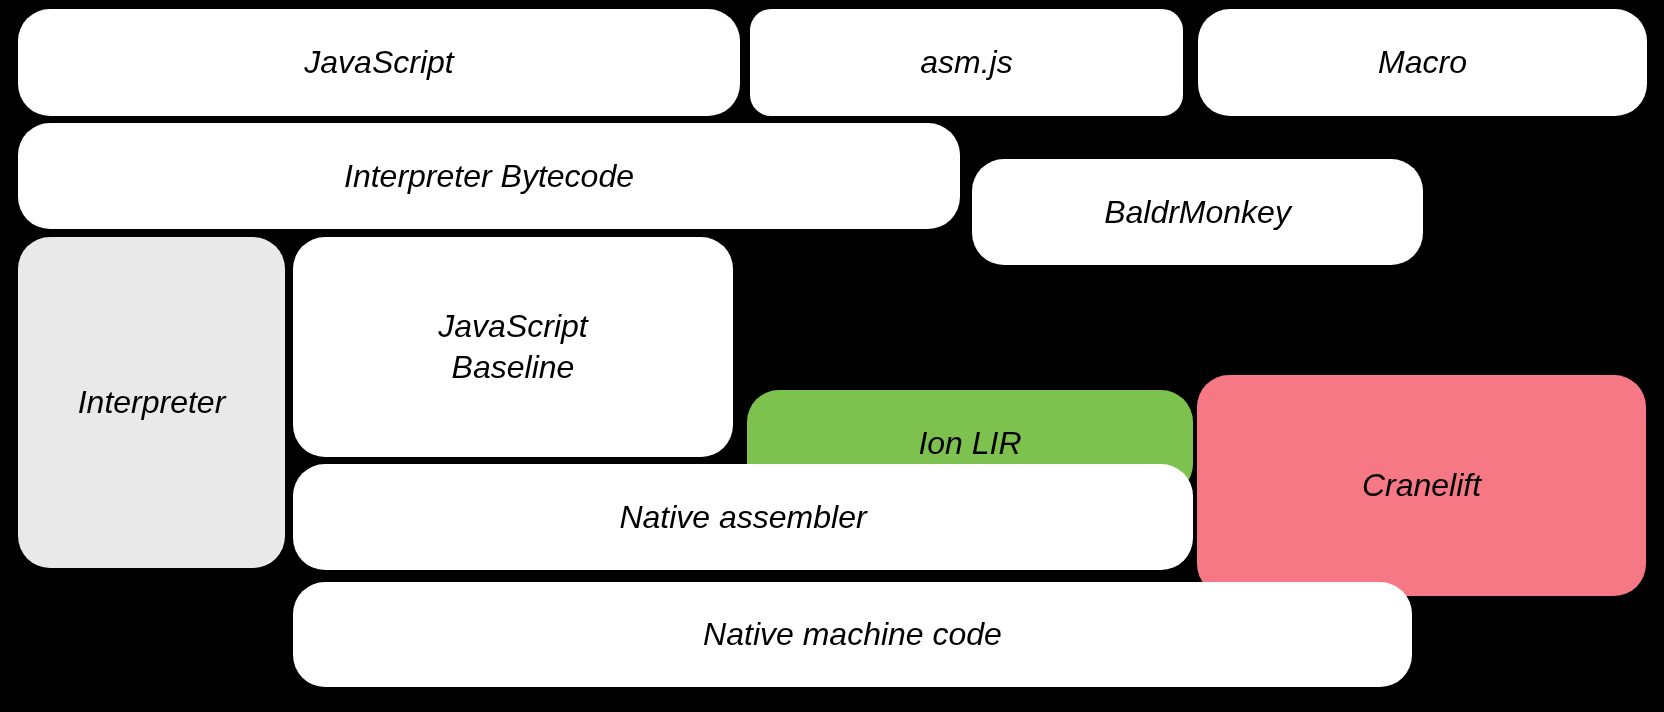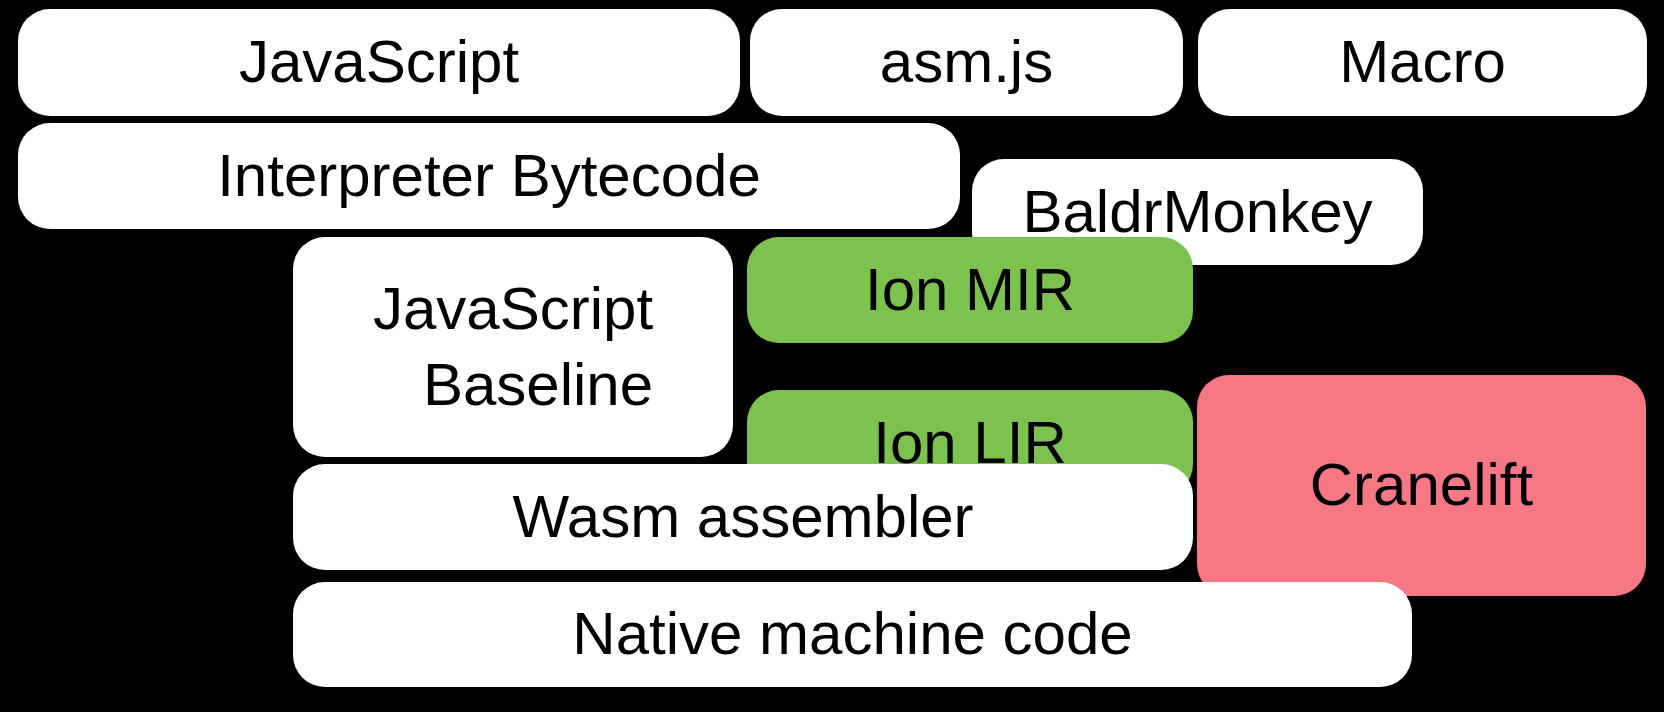--- a/index.html
+++ b/index.html
@@ -14,35 +14,36 @@
     background: #000000;
     overflow: hidden;
     font-family: "Liberation Sans", sans-serif;
   }
   .box {
     position: absolute;
     border-radius: 32px;
     display: flex;
     align-items: center;
     justify-content: center;
-    text-align: right;
+    text-align: center;
     color: #000000;
-    font-size: 60px;
+    font-size: 32px;
     line-height: 1.27;
     white-space: pre-line;
     box-sizing: border-box;
+    font-style: italic;
   }
   .white { background: #ffffff; }
   .gray  { background: #e9e9e9; }
   .green { background: #7dc24f; }
   .pink  { background: #f57884; }
 
   
   .b-javascript  { left: 18px;   top: 9px;   width: 722px;  height: 107px; }
-  .b-asmjs       { left: 750px;  top: 9px;   width: 433px;  height: 107px; }
+  .b-asmjs       { left: 750px;  top: 9px;   width: 433px;  height: 107px; border-radius: 21px; }
   .b-wasm        { left: 1198px; top: 9px;   width: 449px;  height: 107px; }
   
   .b-bytecode    { left: 18px;   top: 123px; width: 942px;  height: 106px; }
   .b-baldrmonkey { left: 972px;  top: 123px; width: 451px;  height: 106px; margin-top: 36px; }
   
   .b-interpreter { left: 18px;   top: 237px; width: 267px;  height: 331px; }
   .b-baseline    { left: 293px;  top: 237px; width: 440px;  height: 220px; }
   .b-ionmir      { left: 747px;  top: 237px; width: 446px;  height: 106px; }
   .b-ionlir      { left: 747px;  top: 351px; width: 446px;  height: 106px; margin-top: 39px; }
   .b-cranelift   { left: 1197px; top: 351px; width: 449px;  height: 221px; margin-top: 24px; }
@@ -68,39 +69,39 @@
   </div>
 
   <div class="box white b-bytecode">
     <span>Interpreter Bytecode</span>
   </div>
 
   <div class="box white b-baldrmonkey">
     <span>BaldrMonkey</span>
   </div>
 
+  <div class="box gray b-interpreter">
+    <span>Interpreter</span>
+  </div>
 
   <div class="box white b-baseline">
     <span>JavaScript
 Baseline</span>
   </div>
 
-  <div class="box green b-ionmir">
-    <span>Ion MIR</span>
-  </div>
 
   <div class="box green b-ionlir">
     <span>Ion LIR</span>
   </div>
 
   <div class="box pink b-cranelift">
     <span>Cranelift</span>
   </div>
 
   <div class="box white b-macro">
-    <span>Wasm assembler</span>
+    <span>Native assembler</span>
   </div>
 
   <div class="box white b-native">
     <span>Native machine code</span>
   </div>
 
 </div>
 
 </body></html>

